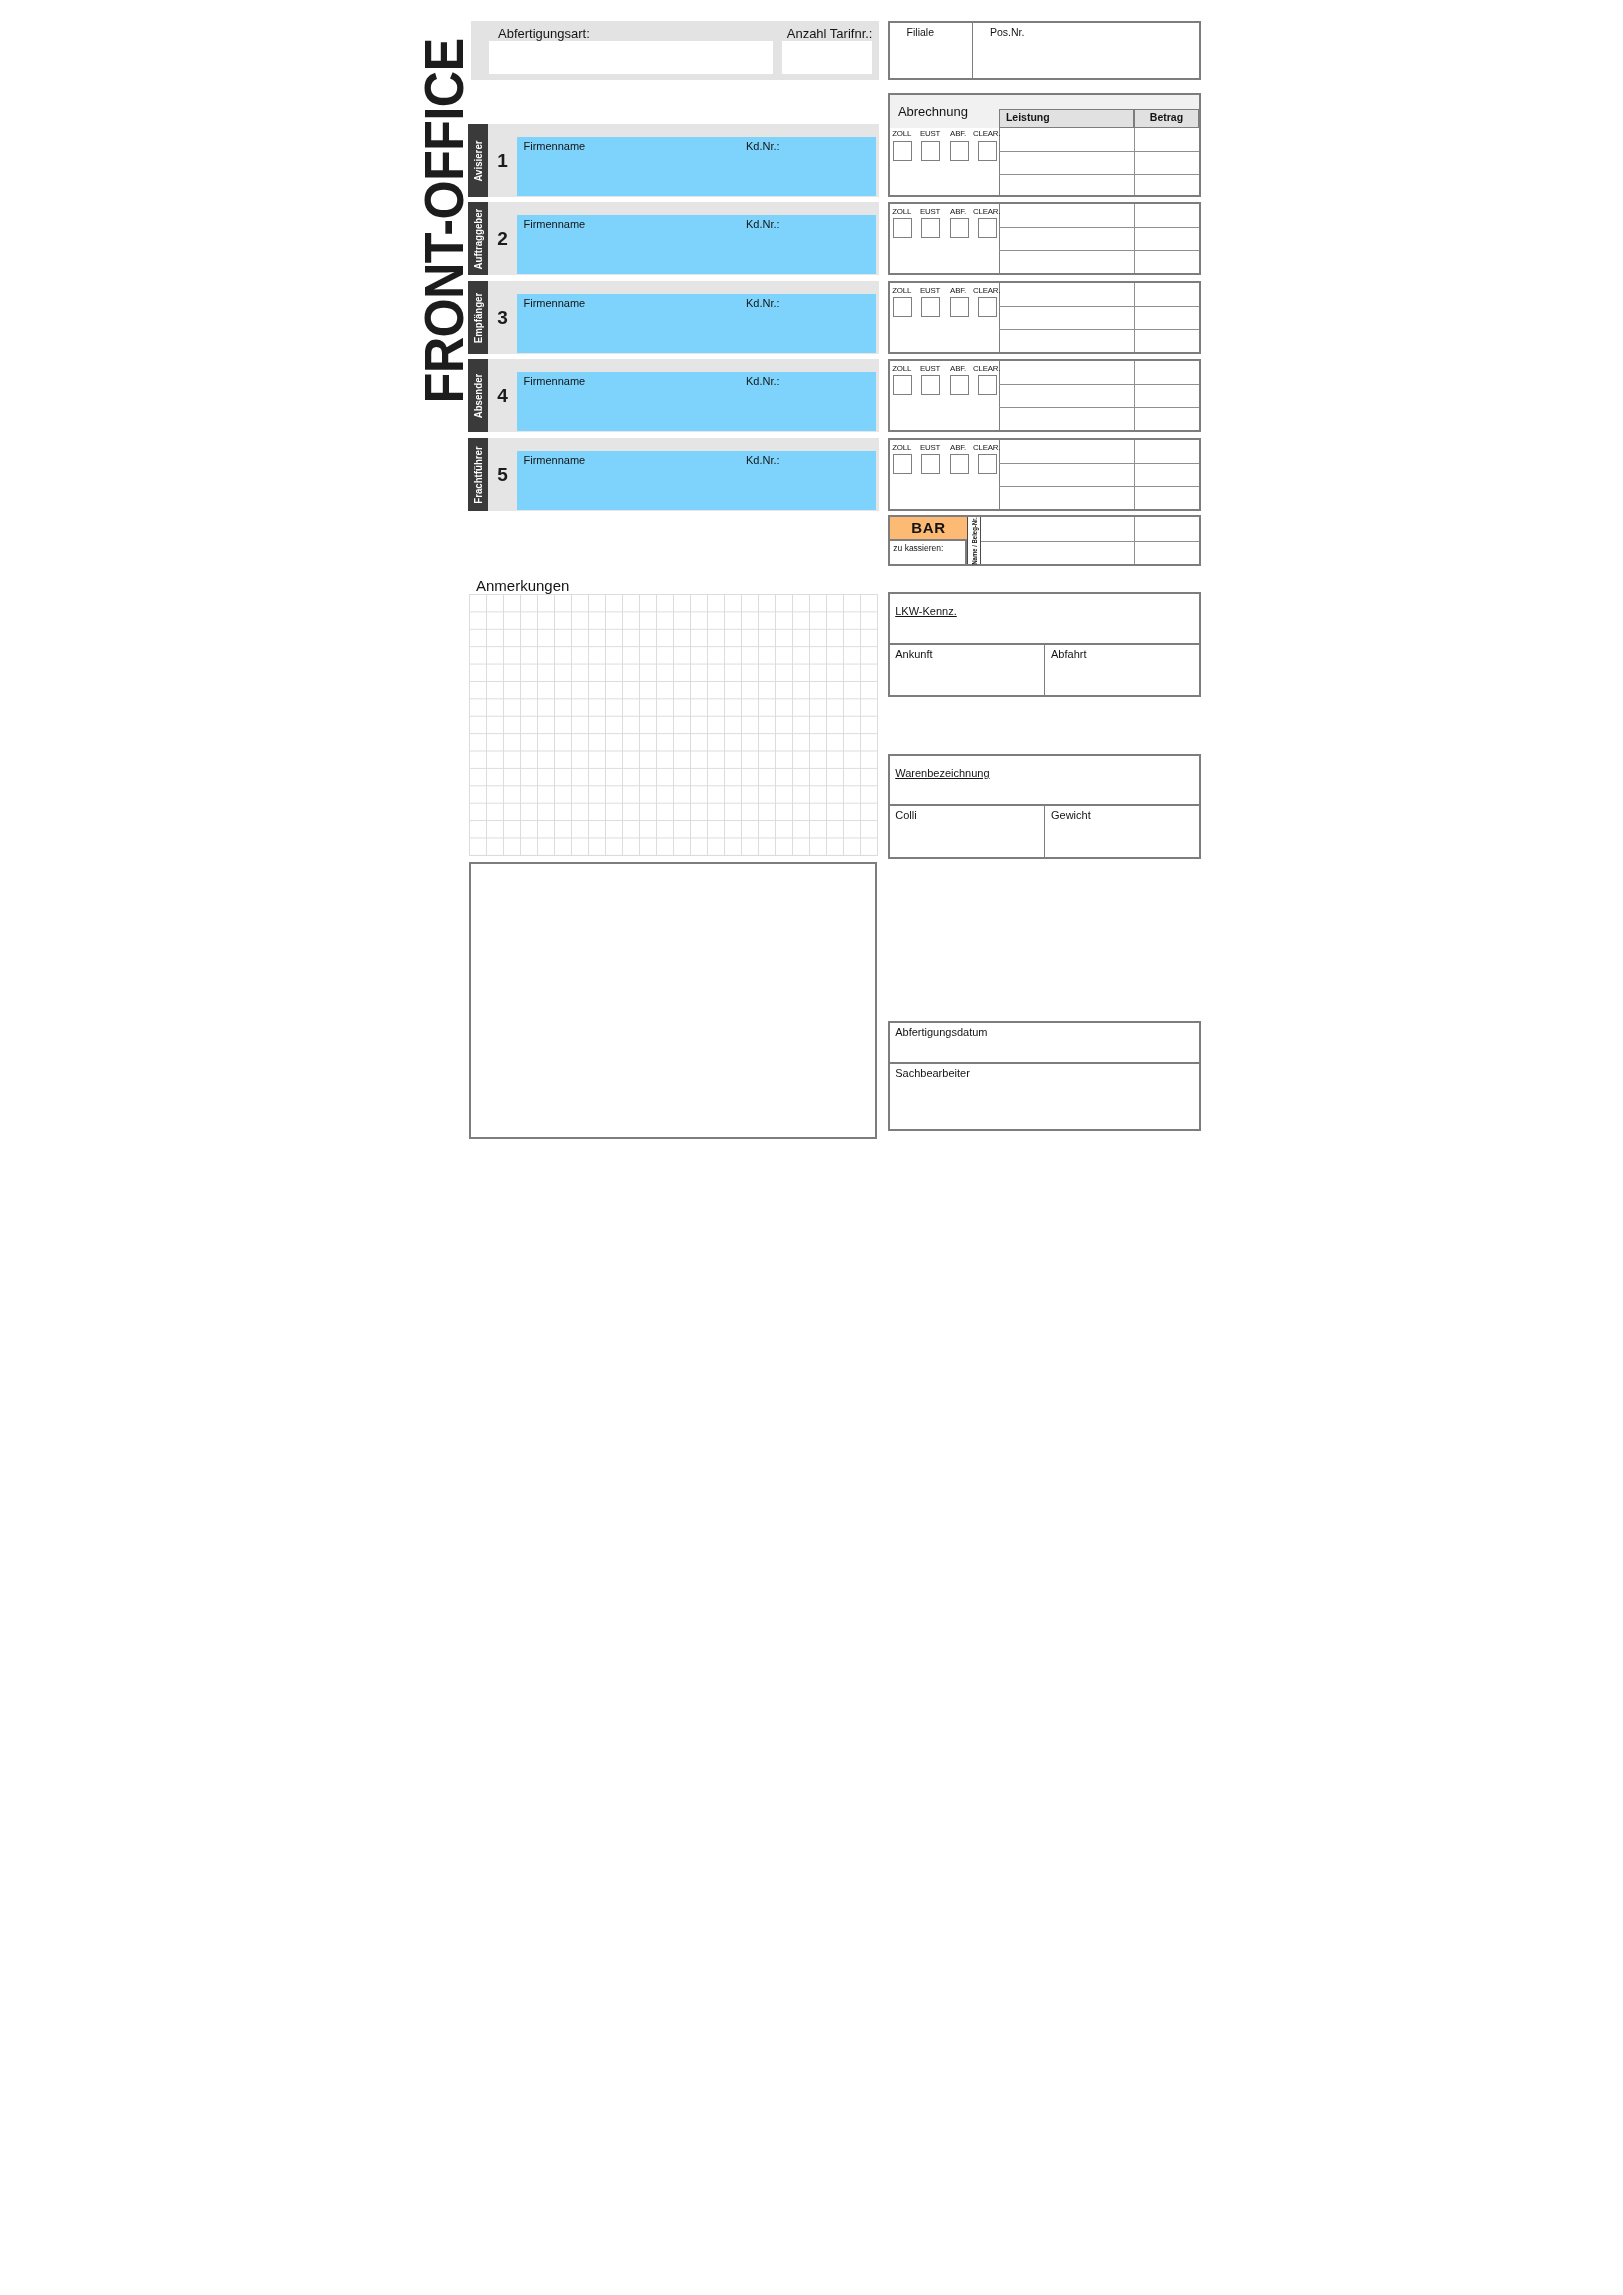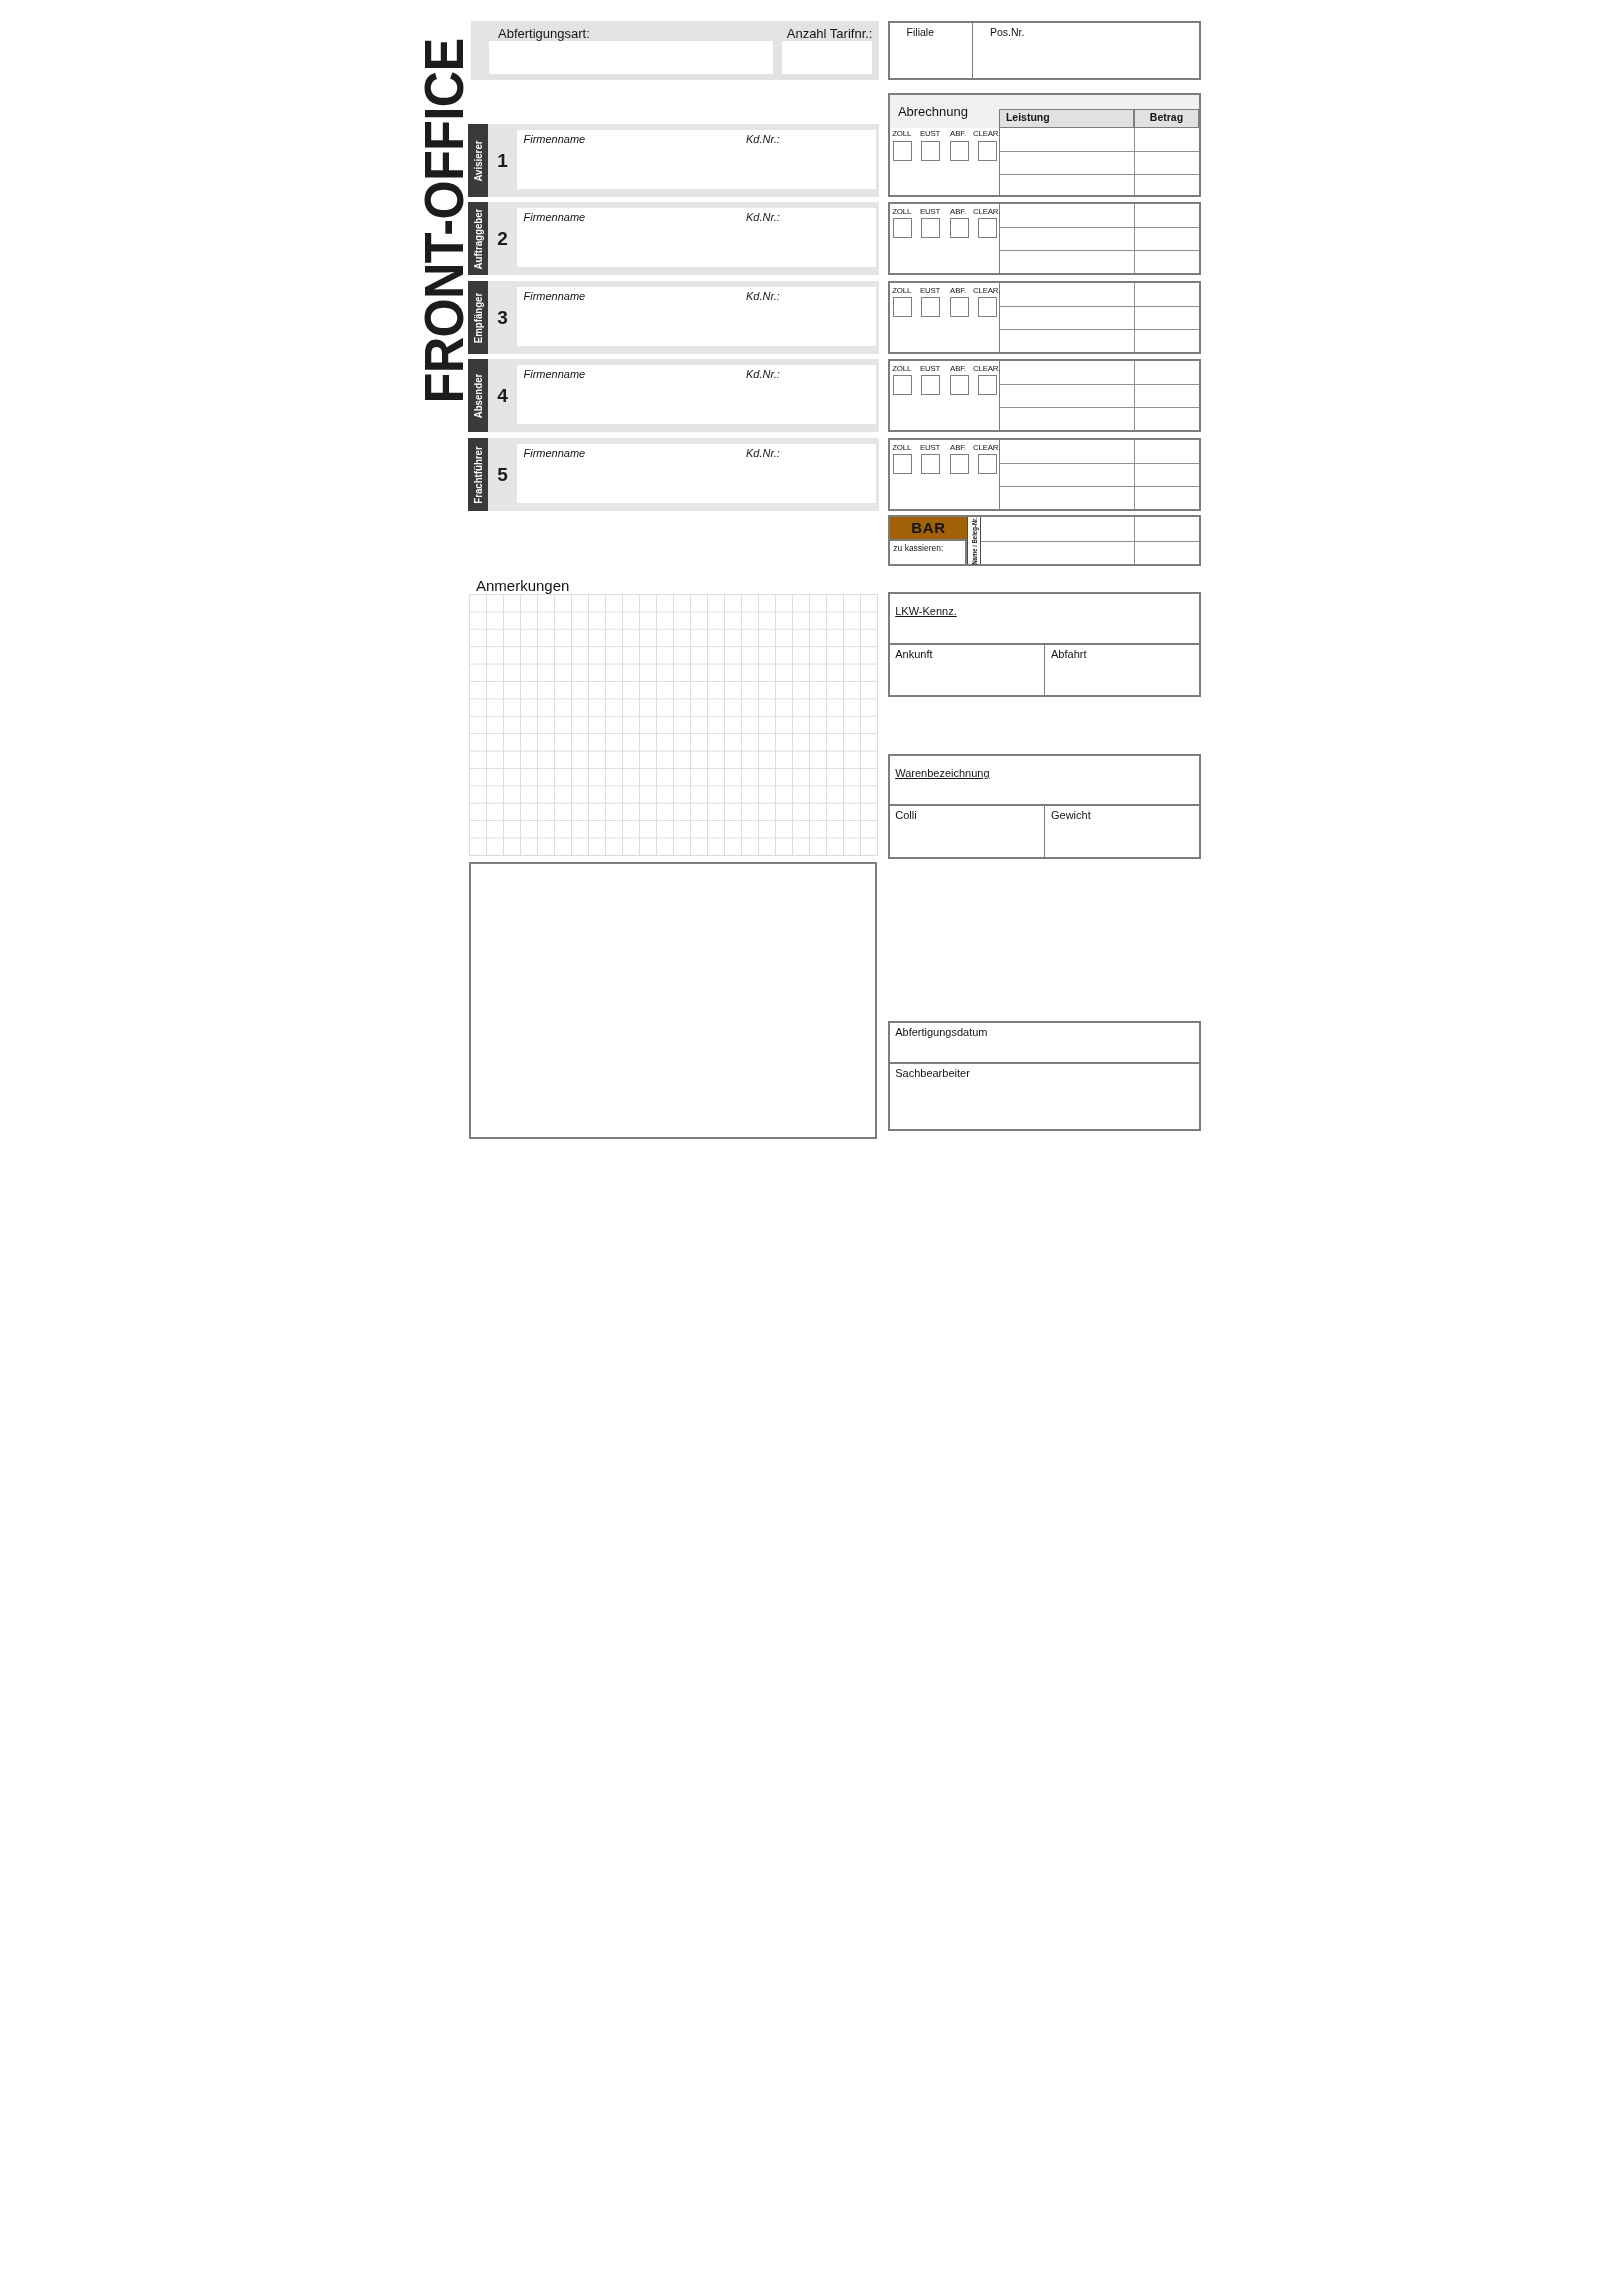--- a/index.html
+++ b/index.html
@@ -52,27 +52,27 @@
   .ablock { left:482px; width:313px; height:73px; border:2px solid #7d7d7d; box-sizing:border-box; background:#fff; }
 
   
   .band { left:62px; width:411px; height:73px; background:#e5e5e5; }
   .band .bar { position:absolute; left:0; top:0; width:20px; height:100%; background:#3a3a3a; }
   .band .bar span { position:absolute; left:50%; top:50%;
     transform:translate(-50%,-50%) rotate(-90deg) scaleX(0.88);
     white-space:nowrap; color:#fff; font-size:11px; font-weight:bold; }
   .band .num { position:absolute; left:20px; top:0; width:29px; height:100%;
     display:flex; align-items:center; justify-content:center; font-size:19px; font-weight:900; color:#1c1c1c; }
-  .band .wbox { position:absolute; left:49px; top:6px; width:359px; height:59px; background:#ffffff;font-style:italic; }
+  .band .wbox { position:absolute; left:49px; top:13px; width:359px; height:59px; background:#7dd3fc; }
   .band .fn { position:absolute; left:6.5px; top:3.3px; font-size:11px; }
   .band .kd { position:absolute; left:229px; top:3.3px; font-size:11px; }
 
   
   .barsec { left:482px; top:515px; width:313px; height:51px; border:2px solid #7d7d7d; box-sizing:border-box; background:#fff; }
-  .barcell { position:absolute; left:0; top:0; width:77px; height:21.6px; background:#a16207;
+  .barcell { position:absolute; left:0; top:0; width:77px; height:21.6px; background:#fdba74;
     display:flex; align-items:center; justify-content:center; font-size:15px; font-weight:bold; letter-spacing:0.7px; }
   .zukass { position:absolute; left:0; top:21.6px; width:77px; height:25.5px; background:#fff;
     border-top:2px solid #7d7d7d; border-right:2px solid #7d7d7d; box-sizing:border-box; }
   .zukass span { position:absolute; left:3.3px; top:2px; font-size:8.5px; }
   .strip2 { position:absolute; left:77px; top:0; width:14.4px; height:100%; background:#fff;
     border-left:1.3px solid #4a4a4a; border-right:1.3px solid #4a4a4a; box-sizing:border-box; }
   .strip2 span { position:absolute; left:50%; top:50%;
     transform:translate(-50%,-50%) rotate(-90deg) scaleX(0.92);
     white-space:nowrap; font-size:6.5px; font-weight:bold; }
   .barsec .hline { position:absolute; left:91px; right:0; top:23.6px; height:0.7px; background:#909090; }

